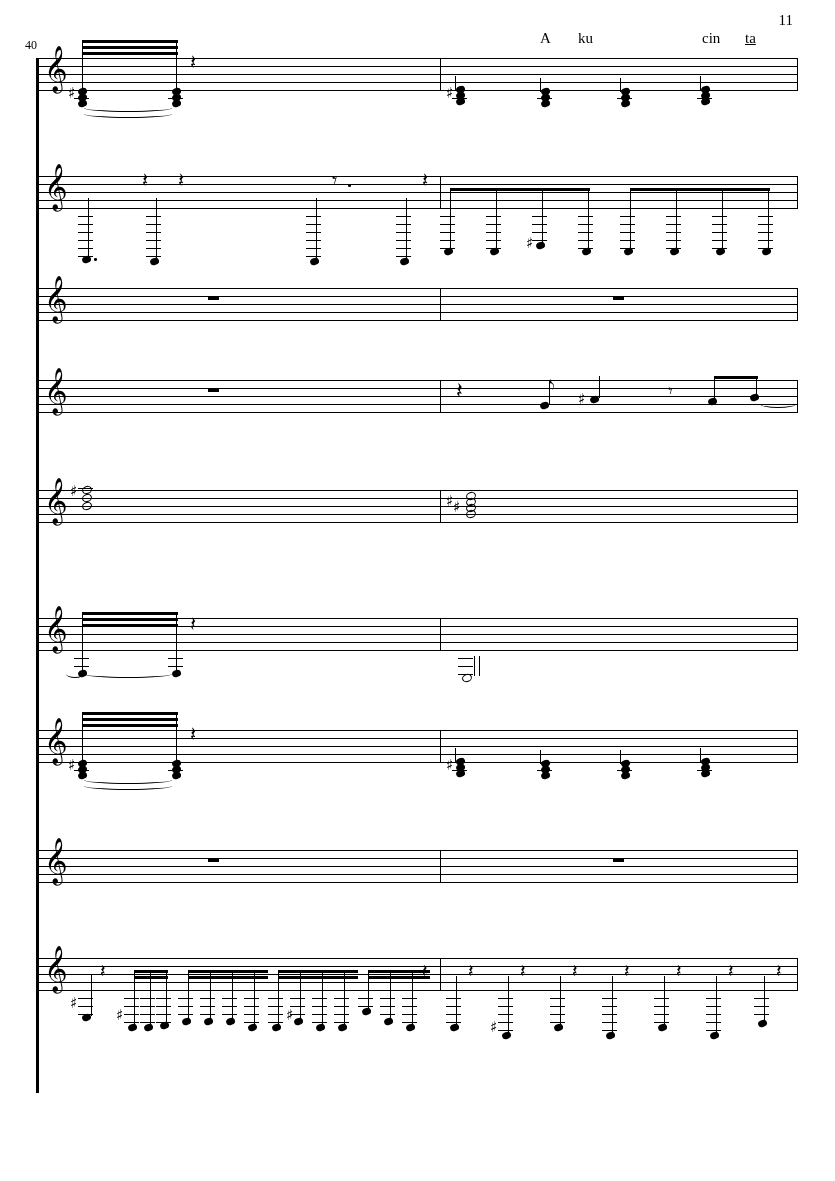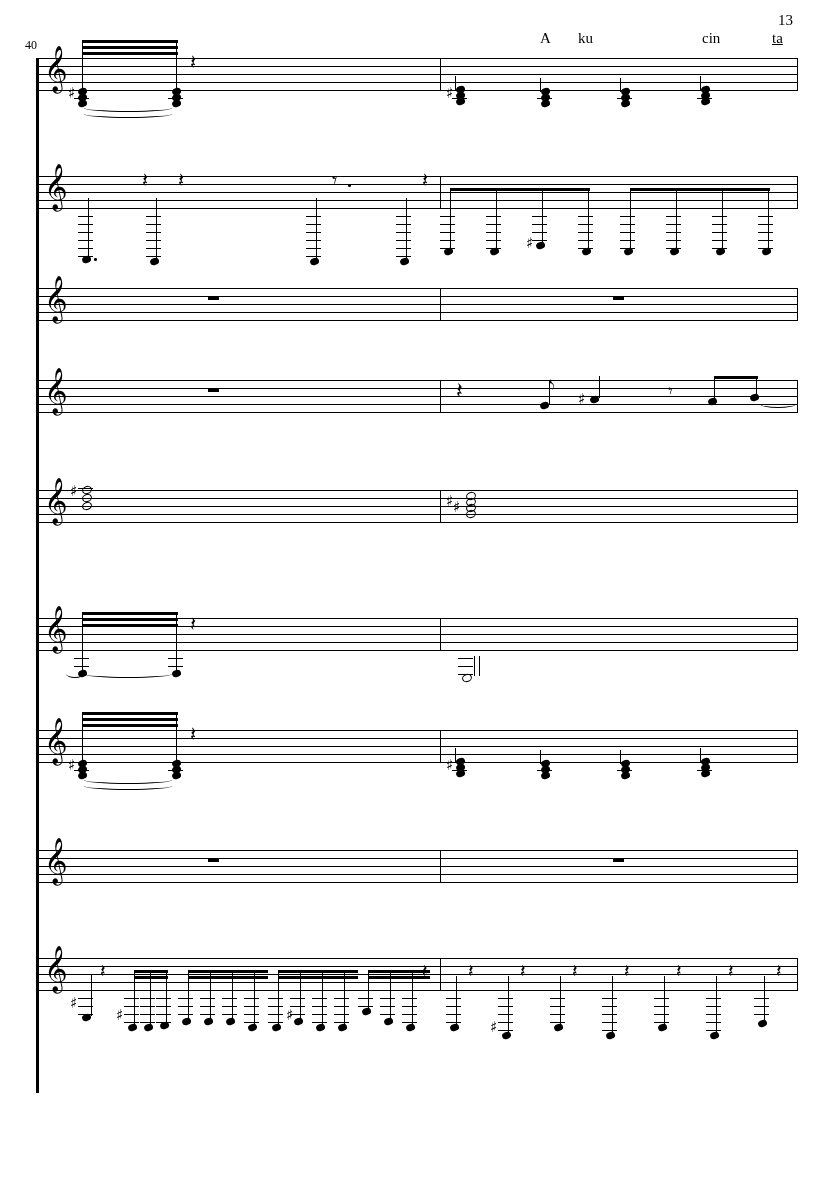--- a/index.html
+++ b/index.html
@@ -147,27 +147,27 @@
     border-bottom: 1.3px solid #000;
     border-radius: 50%;
     height: 7px;
   }
 </style>
 </head>
 <body>
 
 <div class="page">
 
-  <div class="page-number">13</div>
+  <div class="page-number">11</div>
   <div class="measure-number" style="left:25px; top:38px;">40</div>
 
   <div class="lyric" style="left:540px; top:30px;">A</div>
   <div class="lyric" style="left:578px; top:30px;">ku</div>
   <div class="lyric" style="left:702px; top:30px;">cin</div>
-  <div class="lyric" style="left:772px; top:30px;text-decoration:underline;">ta</div>
+  <div class="lyric" style="left:745px; top:30px;text-decoration:underline;">ta</div>
 
   <div class="sysbrace" style="left:36px; top:58px; height:1035px;"></div>
 
   <div class="system" style="top:58px;">
     <div class="staff">
       <div class="line l0"></div>
         <div class="line l1"></div>
         <div class="line l2"></div>
         <div class="line l3"></div>
         <div class="line l4"></div>

